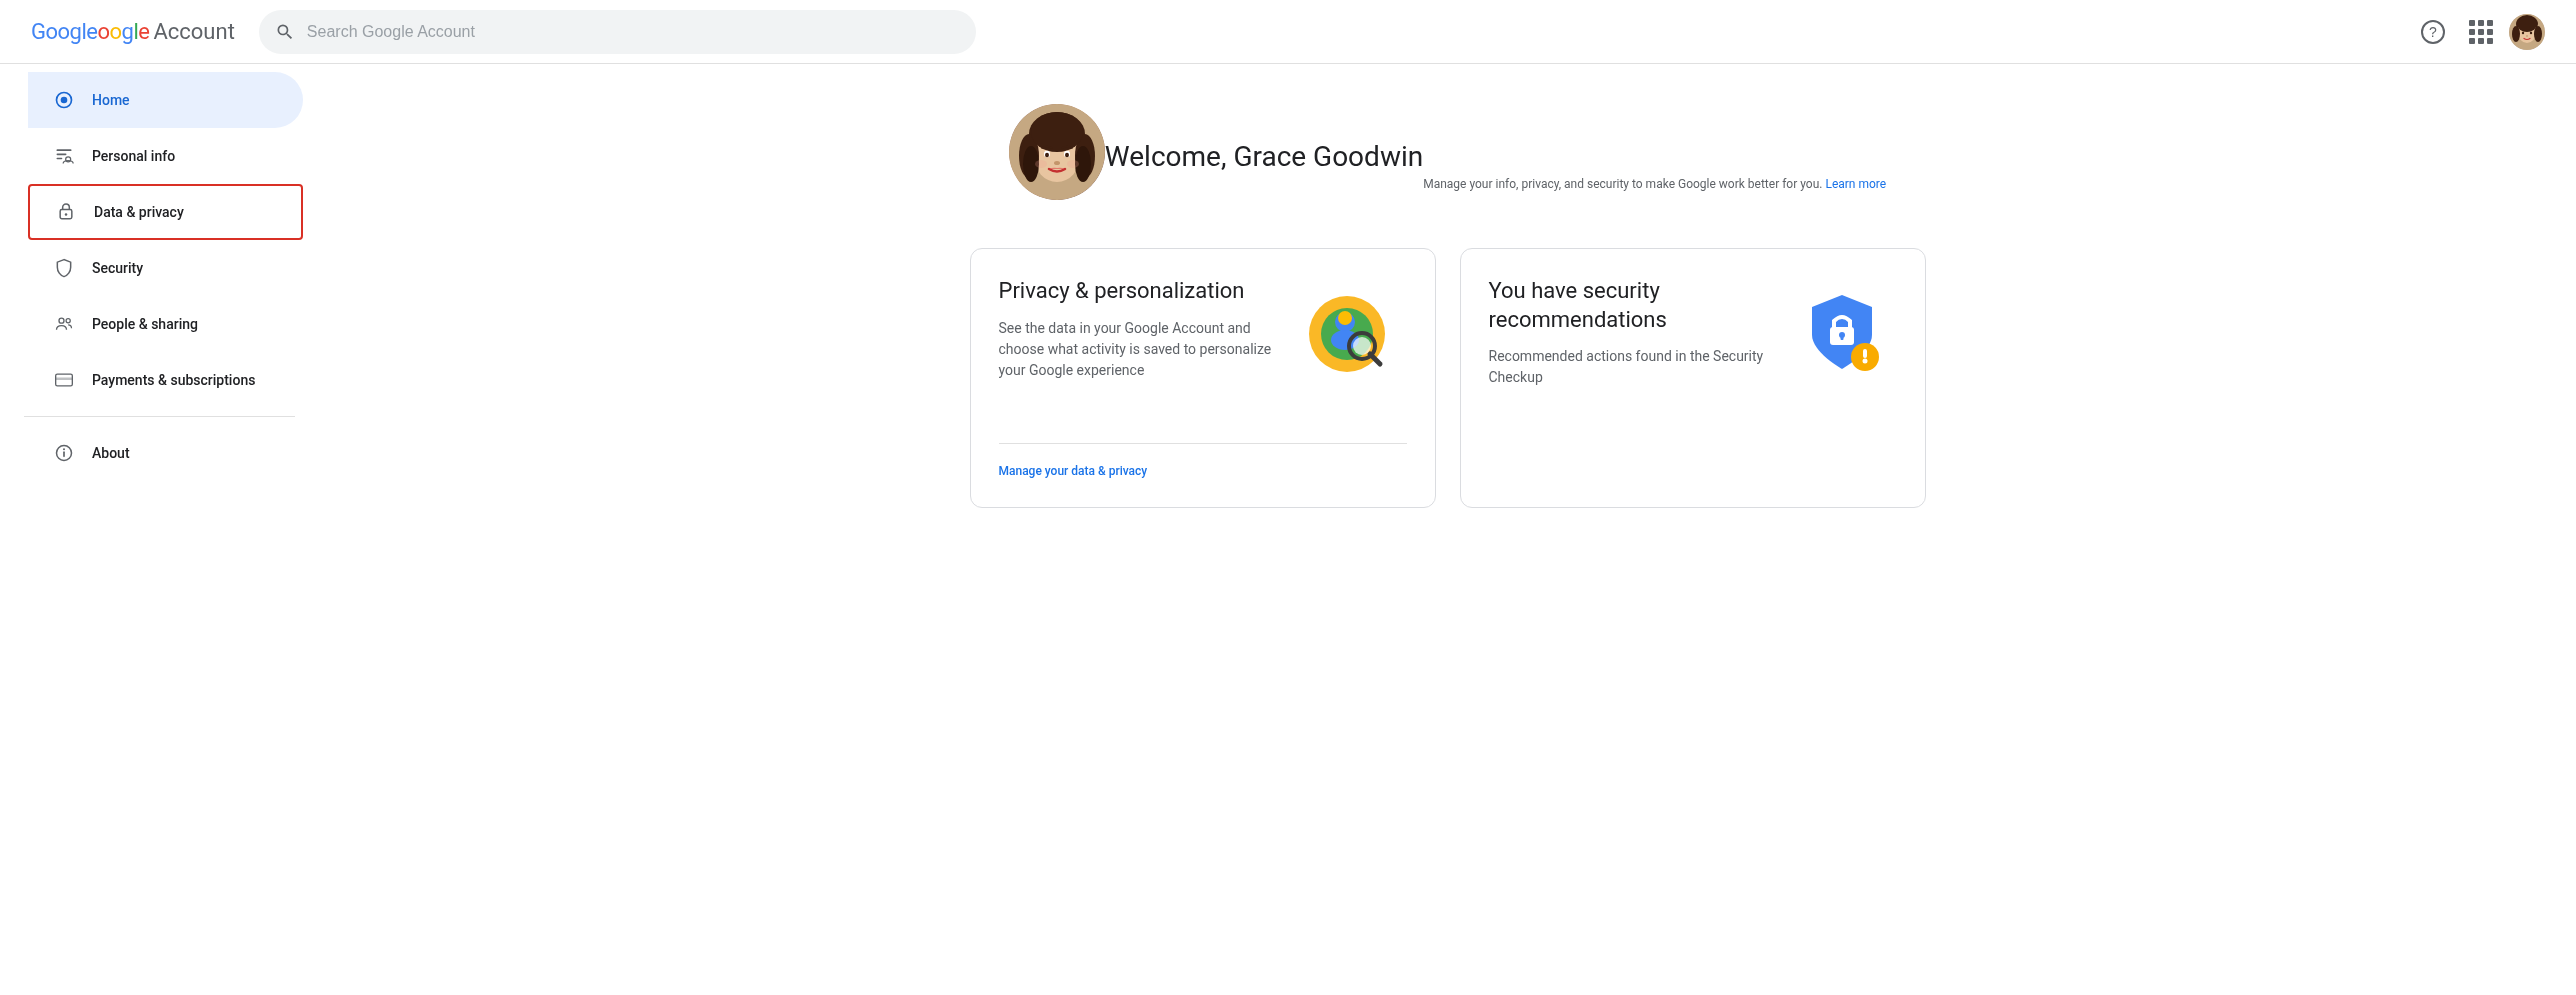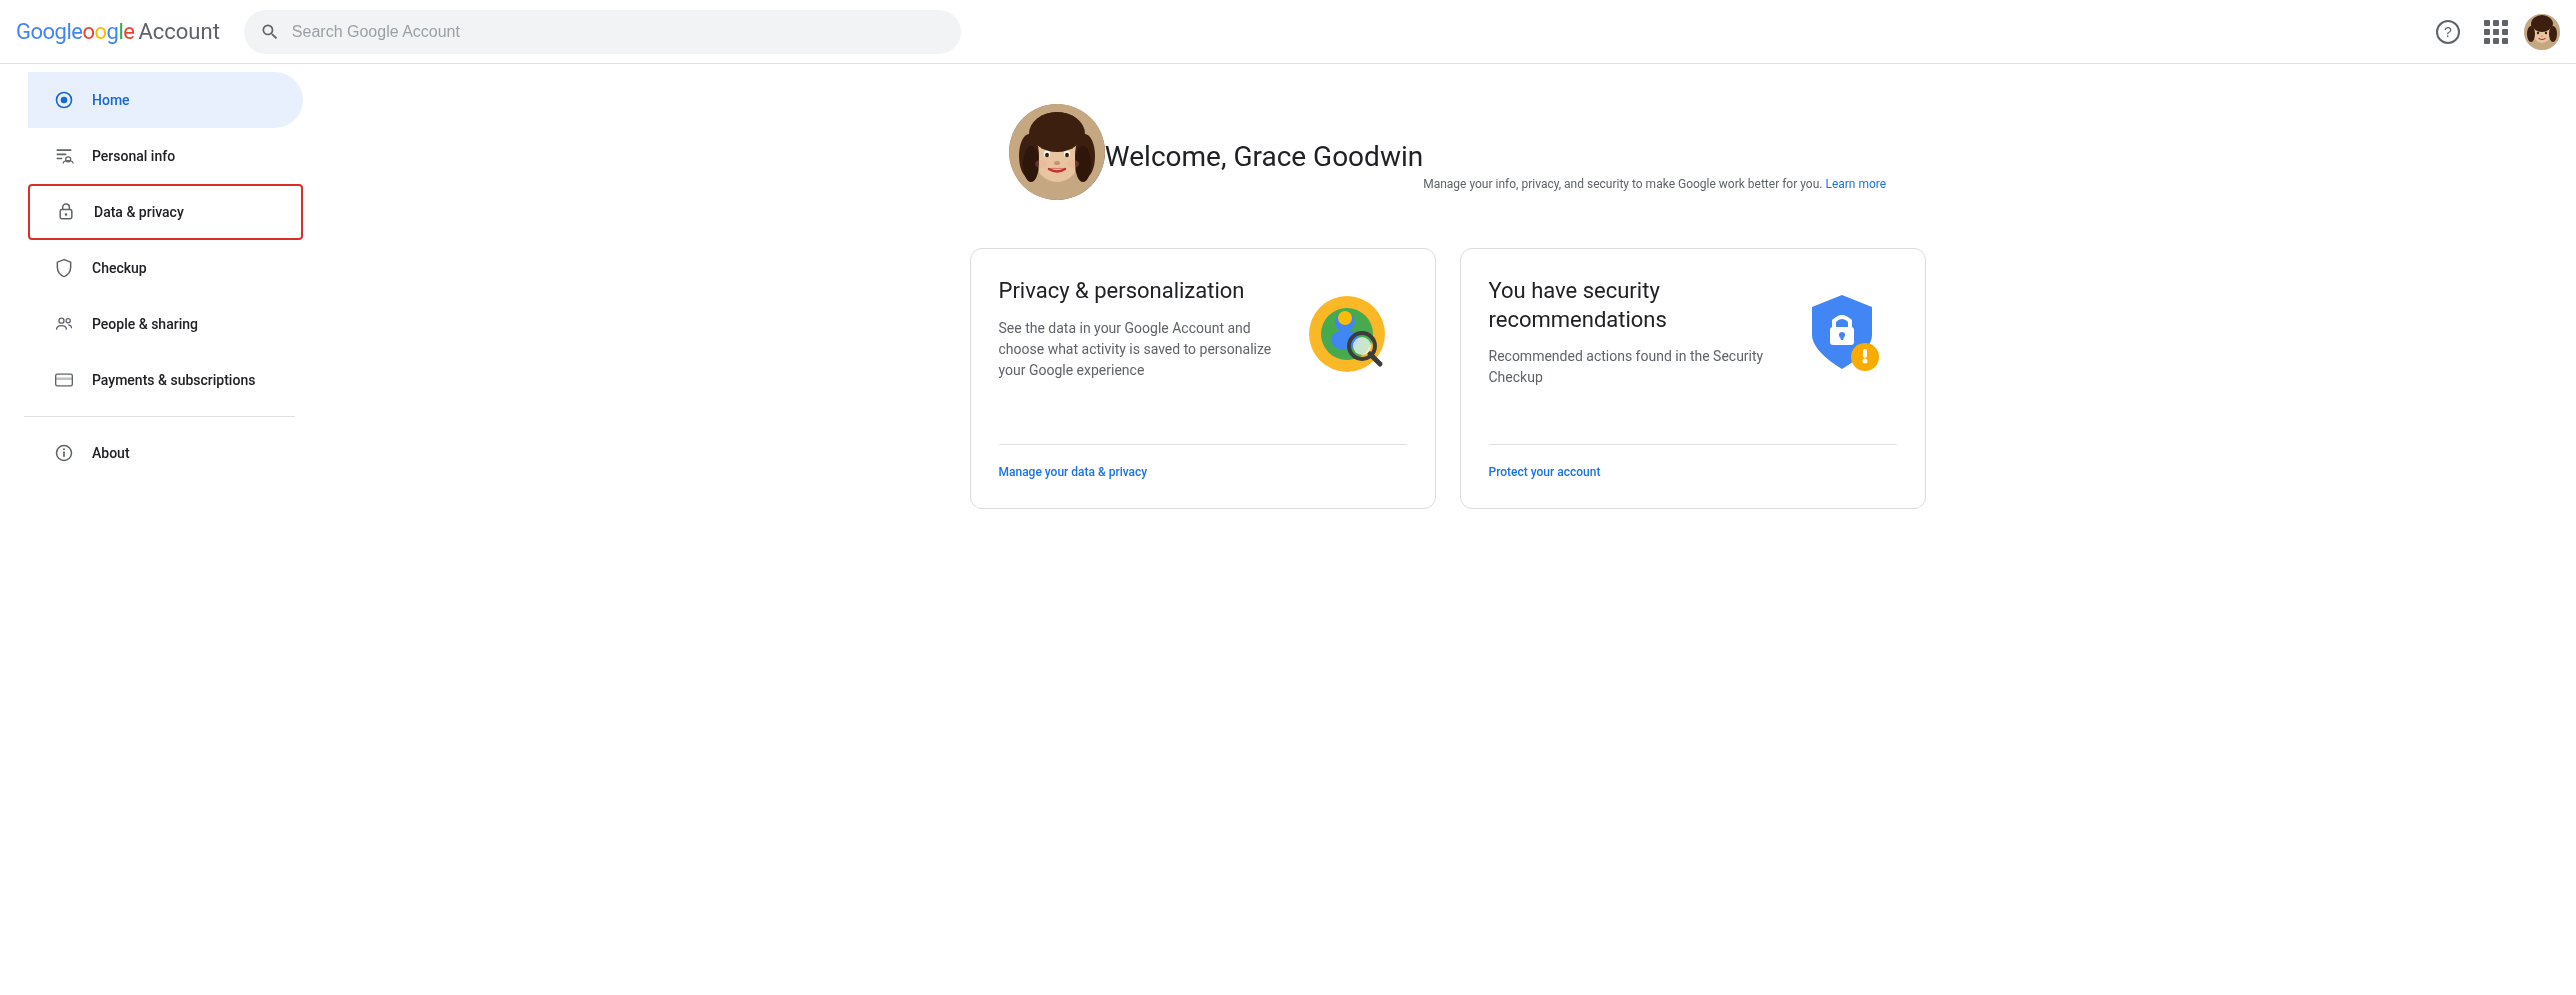--- a/index.html
+++ b/index.html
@@ -2,21 +2,21 @@
 <html><head>
   <meta charset="utf-8">
   <style>
     * { box-sizing: border-box; margin: 0; padding: 0; }
     body { font-family: 'Google Sans', Roboto, Arial, sans-serif; background: #fff; color: #202124; min-height: 100vh; }
 
     
     .header {
       display: flex;
       align-items: center;
-      padding: 8px 16px;
+      padding: 8px 31px;
       border-bottom: 1px solid #e0e0e0;
       height: 64px;
       position: sticky;
       top: 0;
       background: #fff;
       z-index: 100;
     }
     .logo {
       display: flex;
       align-items: center;
@@ -376,21 +376,21 @@
         <span>Data &amp; privacy</span>
       </div>
     </div>
 
     <div class="nav-item">
       <span class="nav-icon">
         <svg width="20" height="20" viewBox="0 0 24 24" fill="#5f6368">
           <path d="M12 2L4 5v6c0 5.25 3.5 10.15 8 11.35C16.5 21.15 20 16.25 20 11V5l-8-3z" fill="none" stroke="#5f6368" stroke-width="1.8"></path>
         </svg>
       </span>
-      <span>Checkup</span>
+      <span>Security</span>
     </div>
 
     <div class="nav-item">
       <span class="nav-icon">
         <svg width="20" height="20" viewBox="0 0 24 24" fill="#5f6368">
           <circle cx="9" cy="8" r="3" fill="none" stroke="#5f6368" stroke-width="1.6"></circle>
           <path d="M3 19c0-3 2.5-5 6-5s6 2 6 5" fill="none" stroke="#5f6368" stroke-width="1.6"></path>
           <circle cx="17" cy="8" r="2.5" fill="none" stroke="#5f6368" stroke-width="1.5"></circle>
           <path d="M17 13c2 0 4 1.5 4 4" fill="none" stroke="#5f6368" stroke-width="1.5"></path>
         </svg>
@@ -516,21 +516,18 @@
 
               <circle cx="45" cy="48" r="3" fill="#4285F4"></circle>
               <rect x="43.5" y="48" width="3" height="5" rx="1" fill="#4285F4"></rect>
 
               <circle cx="68" cy="70" r="14" fill="#F9AB00"></circle>
               <rect x="66" y="62" width="4" height="9" rx="2" fill="white"></rect>
               <circle cx="68" cy="74" r="2.5" fill="white"></circle>
             </svg>
           </div>
         </div>
-        <div class="card-footer">
-          <a class="card-link" href="#">Protect your account</a>
-        </div>
       </div>
     </div>
   </main>
 
 </div>
 
 
 </body></html>

